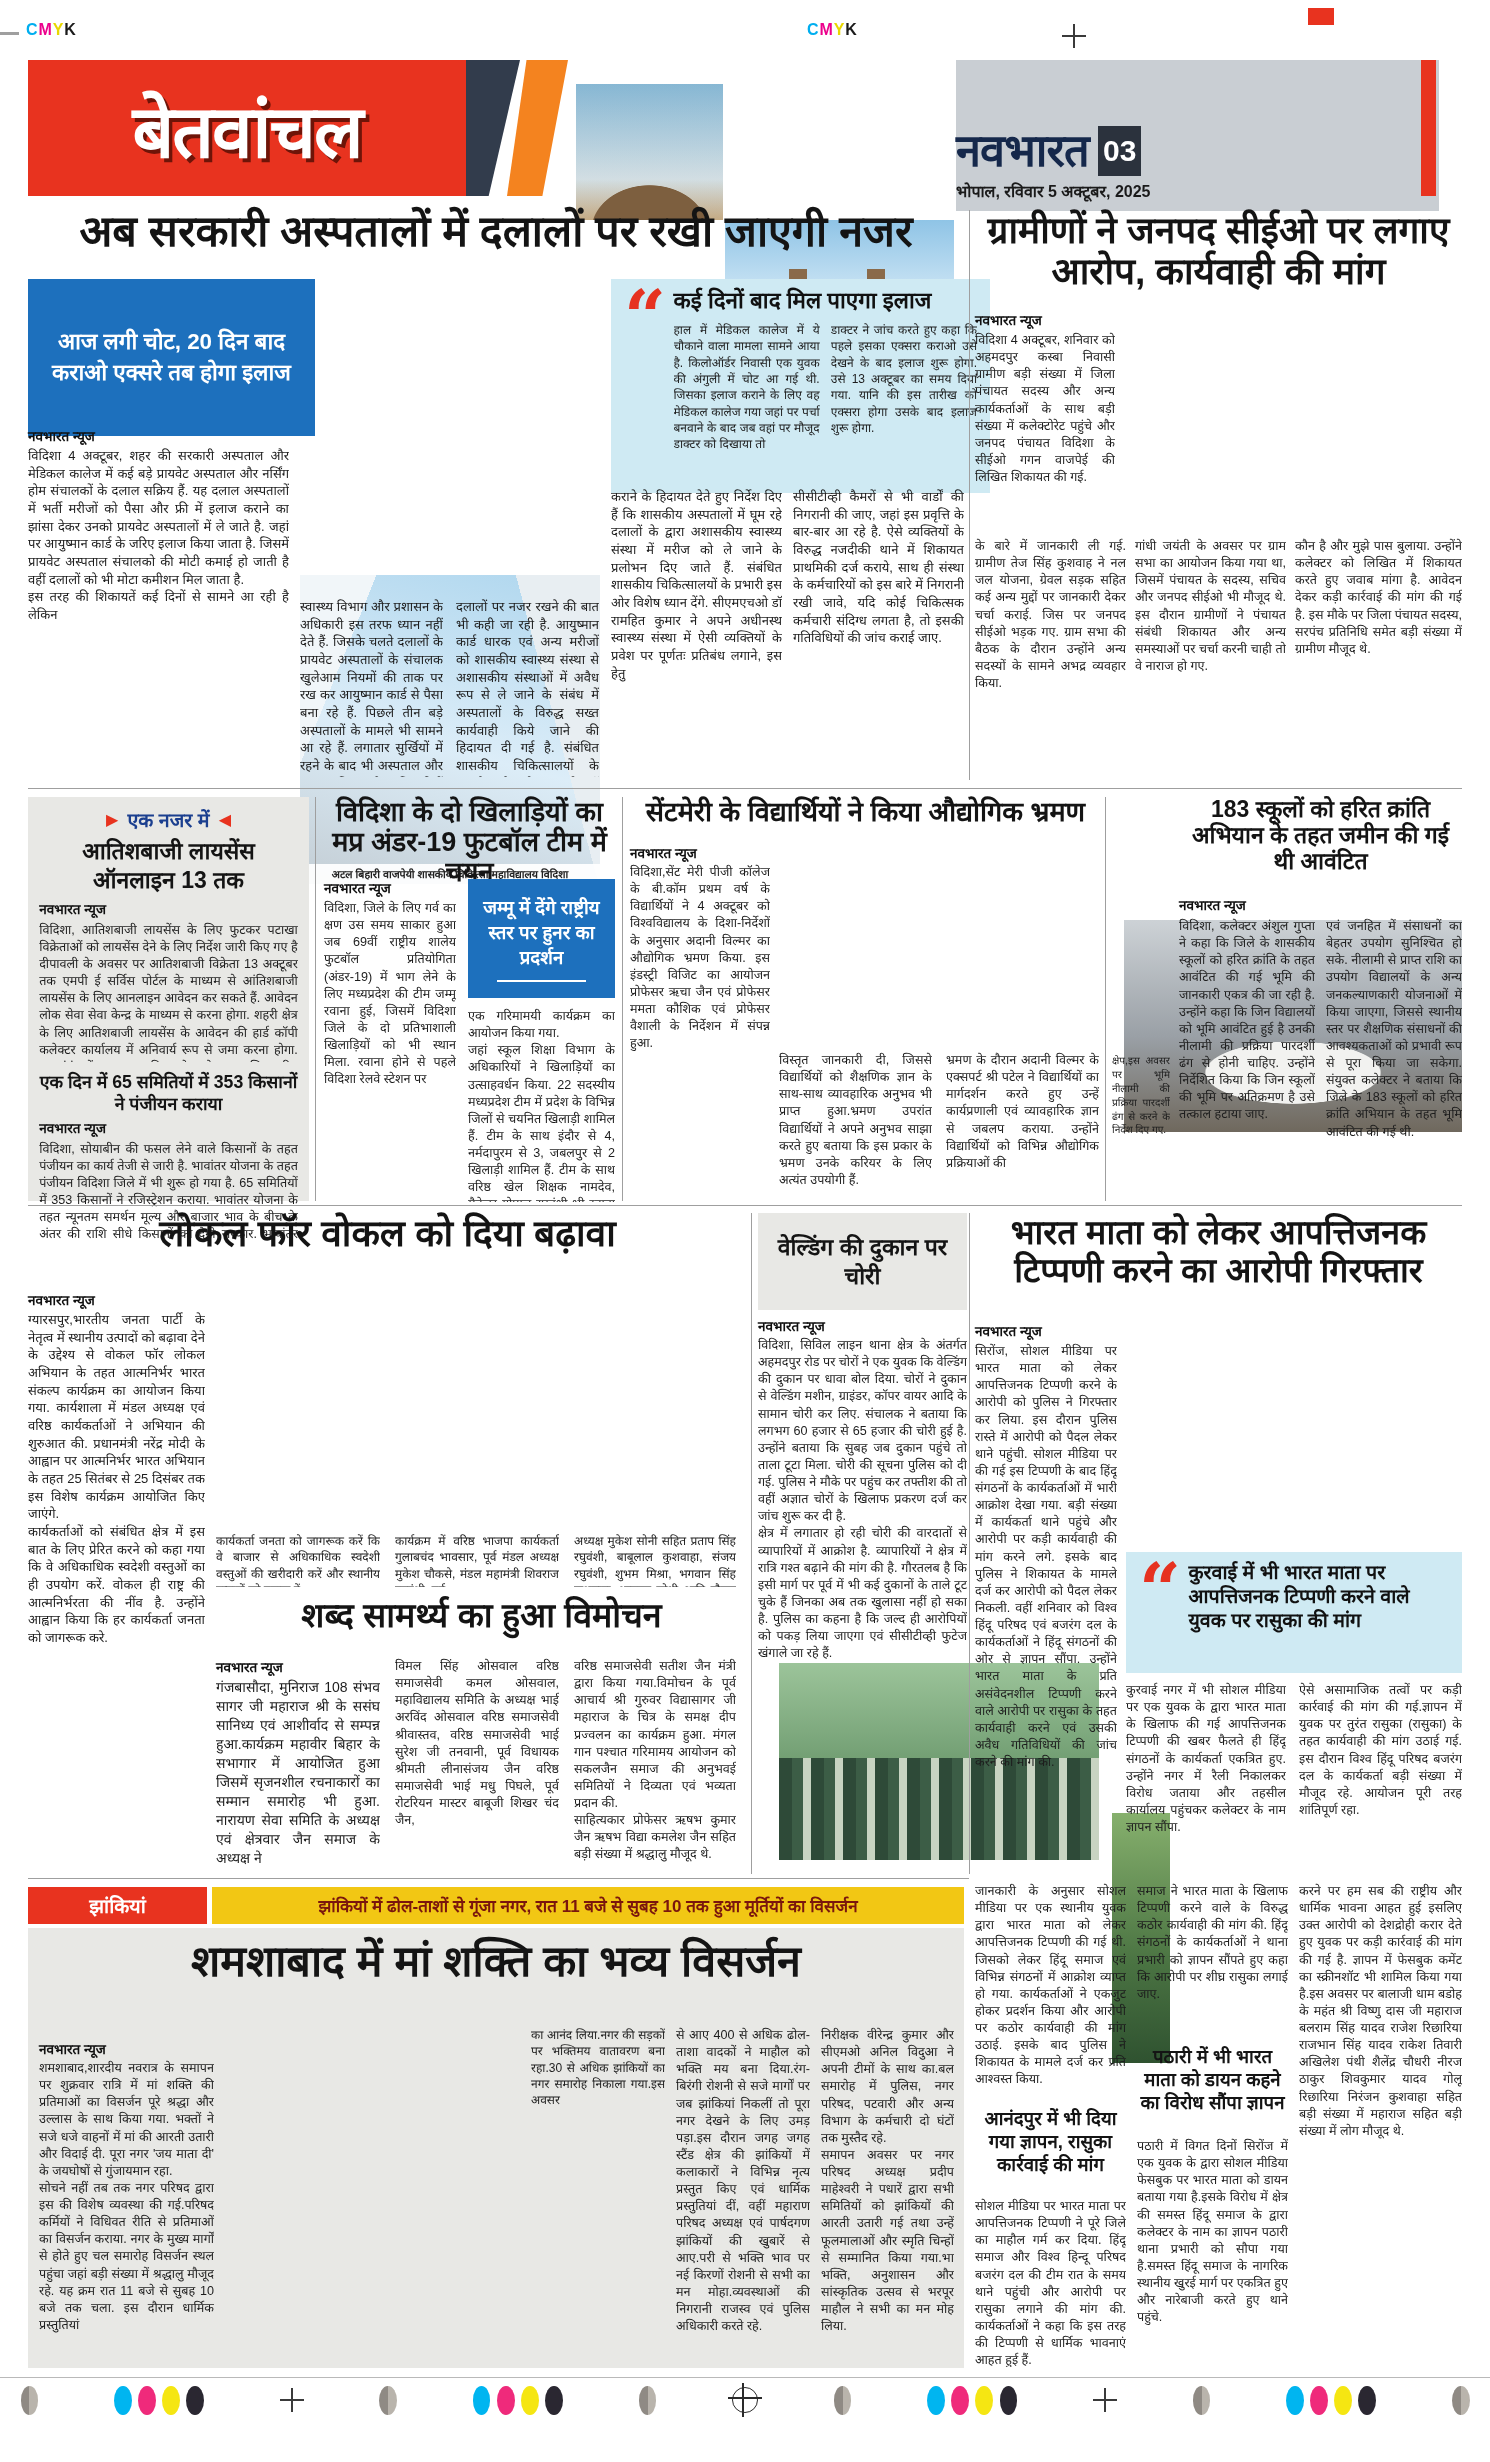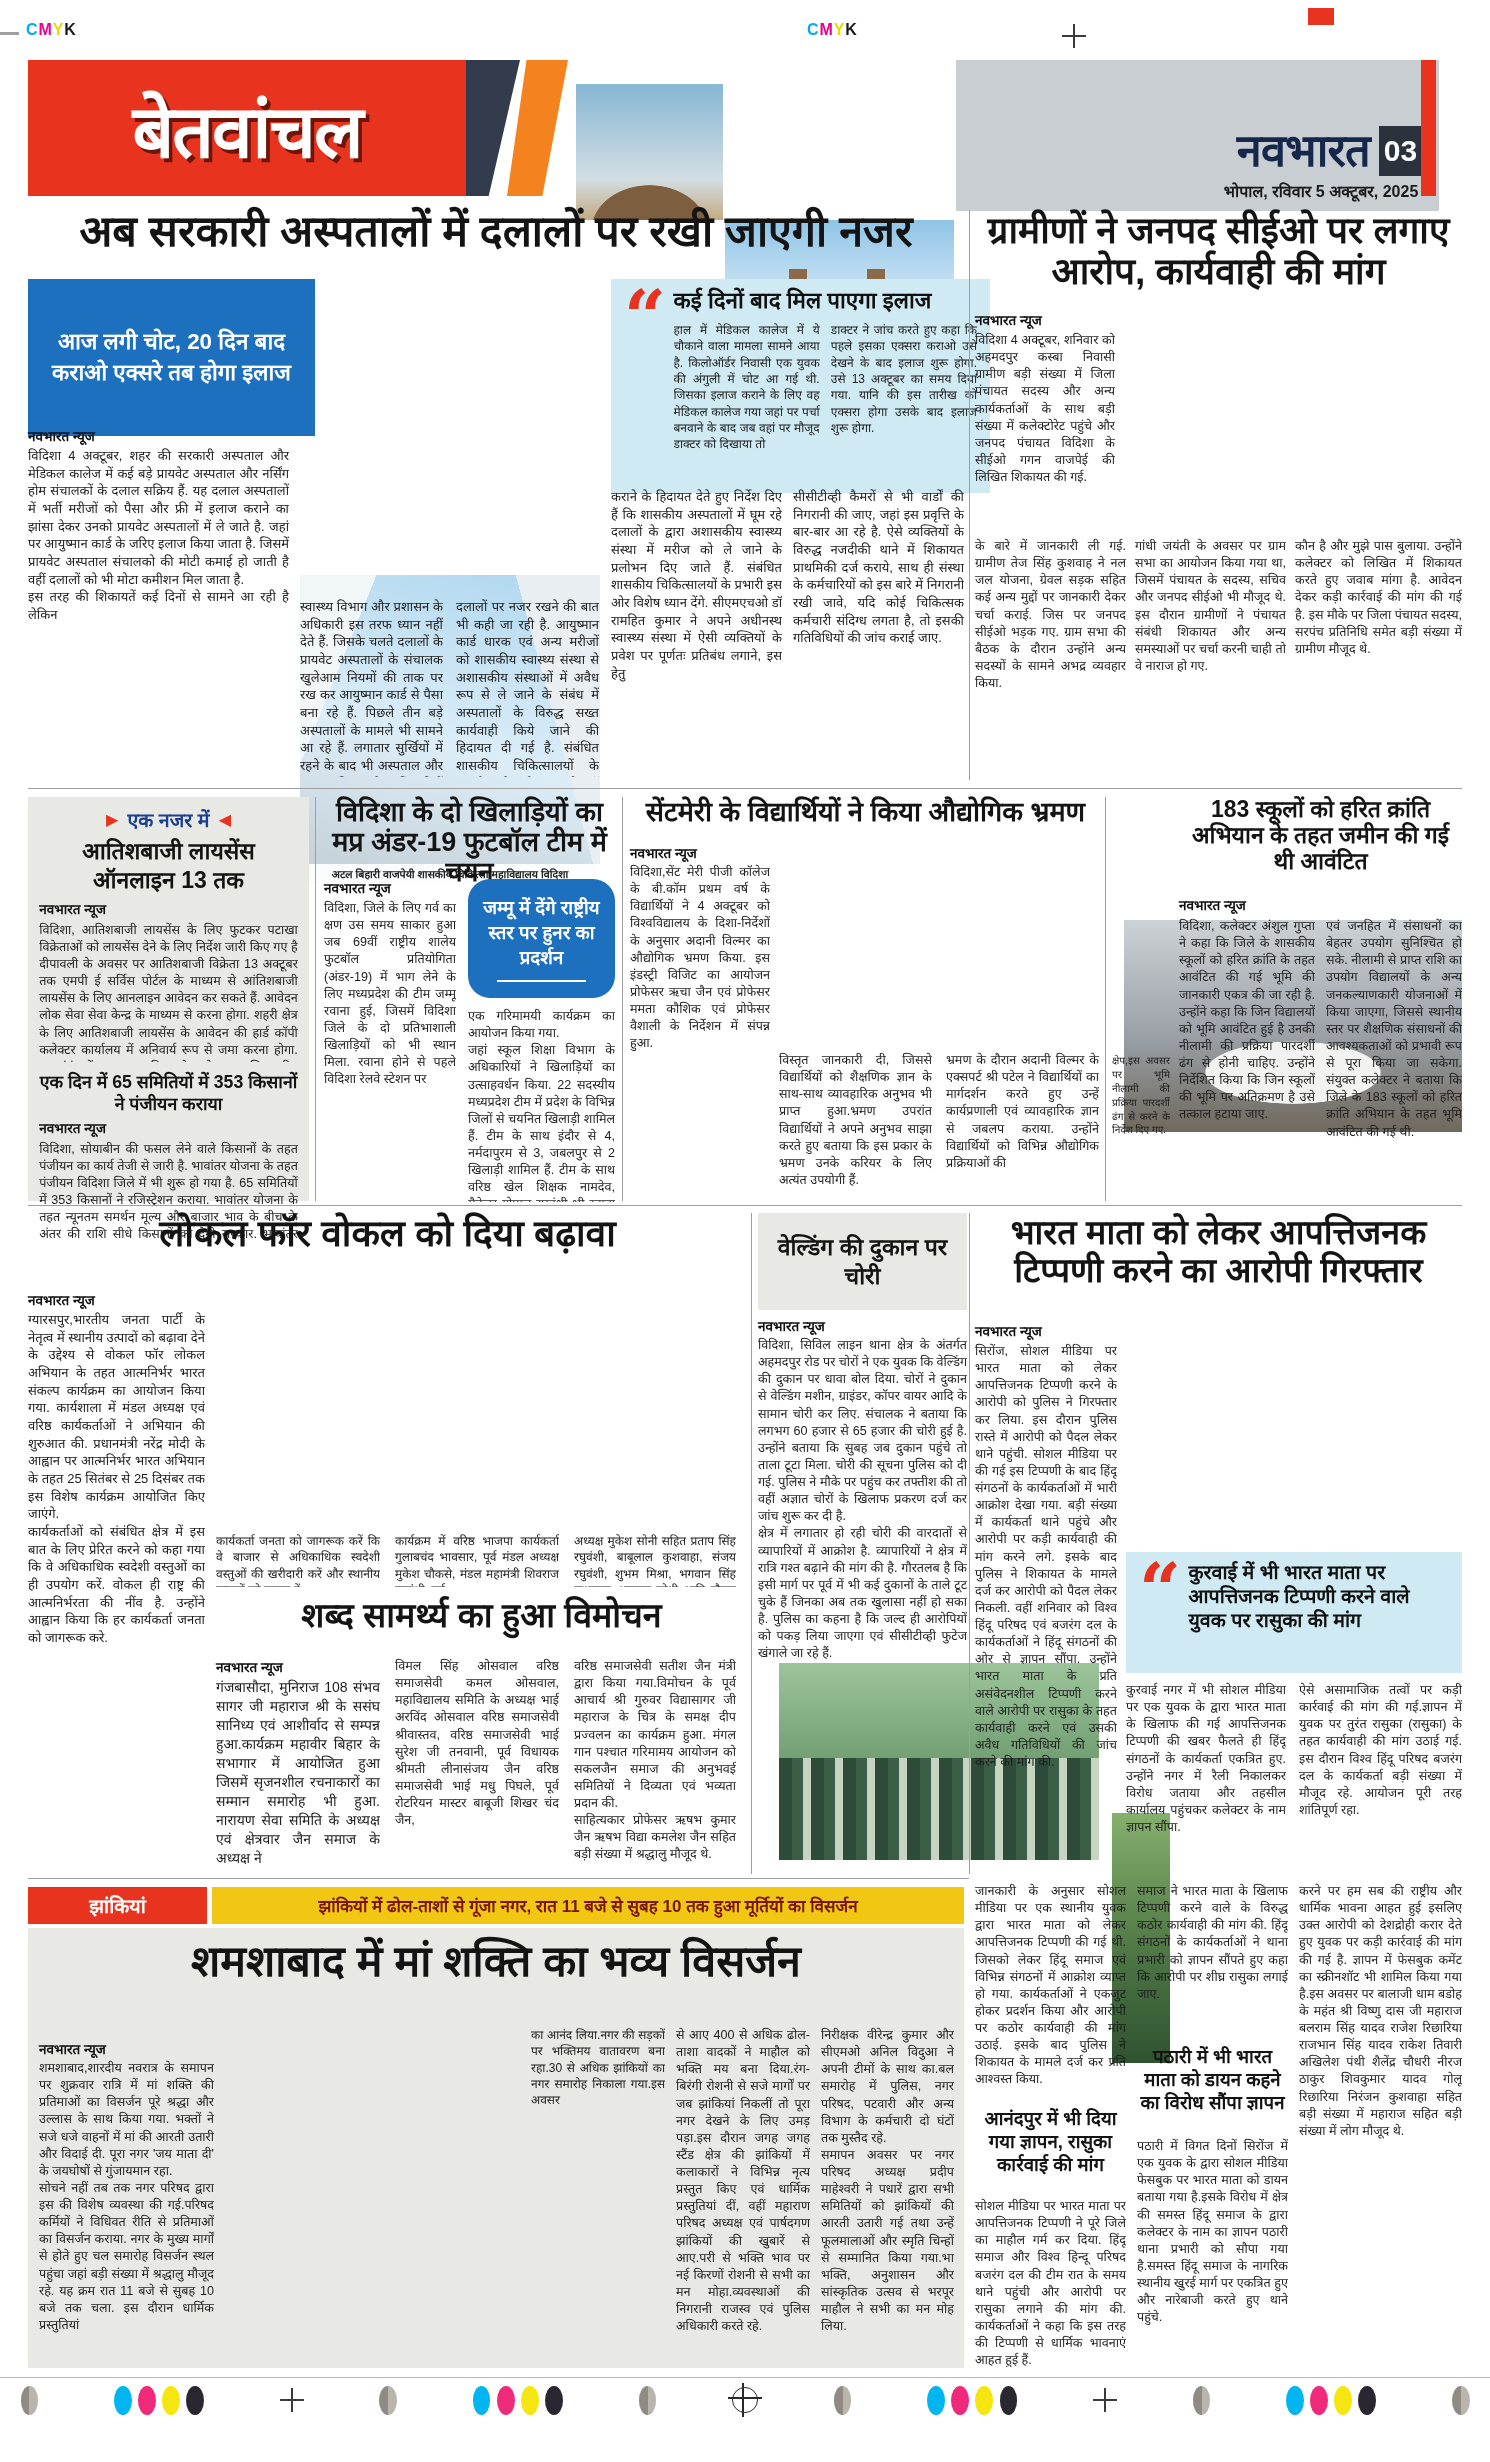--- a/index.html
+++ b/index.html
@@ -9,29 +9,29 @@
   .hl{font-weight:bold;color:#141414;text-align:center;line-height:1.12;}
   .body{font-size:13px;line-height:1.36;text-align:justify;color:#1d1d1d;overflow:hidden;white-space:pre-line;}
   .byl{font-weight:bold;font-size:13.5px;color:#101010;}
   .vrule{position:absolute;width:0.9px;background:#9f9f9f;}
   .hrule{position:absolute;height:0.9px;background:#9f9f9f;}
   
   .red-banner{background:#e8331f;display:flex;align-items:center;justify-content:center;}
   .edition{font-size:73px;font-weight:bold;color:#fff;text-shadow:3.7px 3.7px 0 #6e1408;letter-spacing:-1.9px;}
   .tri-navy{background:#323c4c;clip-path:polygon(0 0,100% 0,42% 100%,0 100%);}
   .tri-orange{background:#f4831f;clip-path:polygon(32% 0,100% 0,58% 100%,0 100%);}
-  .mast-gray{background:#c9ced3;display:flex;flex-direction:column;align-items:flex-end;justify-content:flex-end;padding:5.6px 17px 9.3px 0;}
+  .mast-gray{background:#c9ced3;display:flex;flex-direction:column;align-items:flex-start;justify-content:flex-end;padding:5.6px 17px 9.3px 0;}
   .paper-row{display:flex;align-items:center;}
   .paper-name{font-size:45px;font-weight:bold;color:#15284b;letter-spacing:-0.9px;line-height:1;}
   .pageno{background:#2b323d;color:#fff;font-size:30px;font-weight:bold;width:43px;height:50px;display:flex;align-items:center;justify-content:center;margin-left:9.3px;}
   .dateline{font-size:16px;font-weight:bold;color:#1a1a1a;margin-top:3.7px;margin-right:3.7px;}
   .red-bar{background:#e8331f;}
   
   .kicker{background:#1d70bd;color:#fff;font-weight:bold;font-size:22.4px;text-align:center;line-height:1.4;display:flex;align-items:center;justify-content:center;padding:9.3px 13px;}
-  .bluebox{background:#1d70bd;color:#fff;font-weight:bold;font-size:18.6px;text-align:center;line-height:1.35;display:flex;flex-direction:column;align-items:center;justify-content:center;padding:7.5px 9.3px;border-radius:22px;}
+  .bluebox{background:#1d70bd;color:#fff;font-weight:bold;font-size:18.6px;text-align:center;line-height:1.35;display:flex;flex-direction:column;align-items:center;justify-content:center;padding:7.5px 9.3px;}
   .bluebox .ul{width:70%;height:1.9px;background:#fff;margin-top:9.3px;}
   .quotebox{background:#cfeaf3;padding:7.5px 13px;overflow:hidden;}
   .qglyph{float:left;font-size:73px;line-height:.55;color:#e63220;font-weight:bold;margin:9.3px 7.5px 0 0;font-family:"DejaVu Serif","Liberation Serif",serif;}
   .qtitle{font-weight:bold;font-size:22.4px;color:#111;line-height:1.25;}
   .graybox{background:#e8e8e5;}
   .glance-tag{display:flex;align-items:center;justify-content:center;gap:9.3px;font-size:19.6px;font-weight:bold;color:#1b3f8f;}
   .glance-tag .arr{color:#e8331f;font-size:16px;}
   .tagred{background:#e8331f;color:#fff;font-weight:bold;font-size:19.6px;display:flex;align-items:center;justify-content:center;}
   .strip-yellow{background:#f2c714;color:#7a160d;font-weight:bold;font-size:17px;display:flex;align-items:center;justify-content:center;}
   

